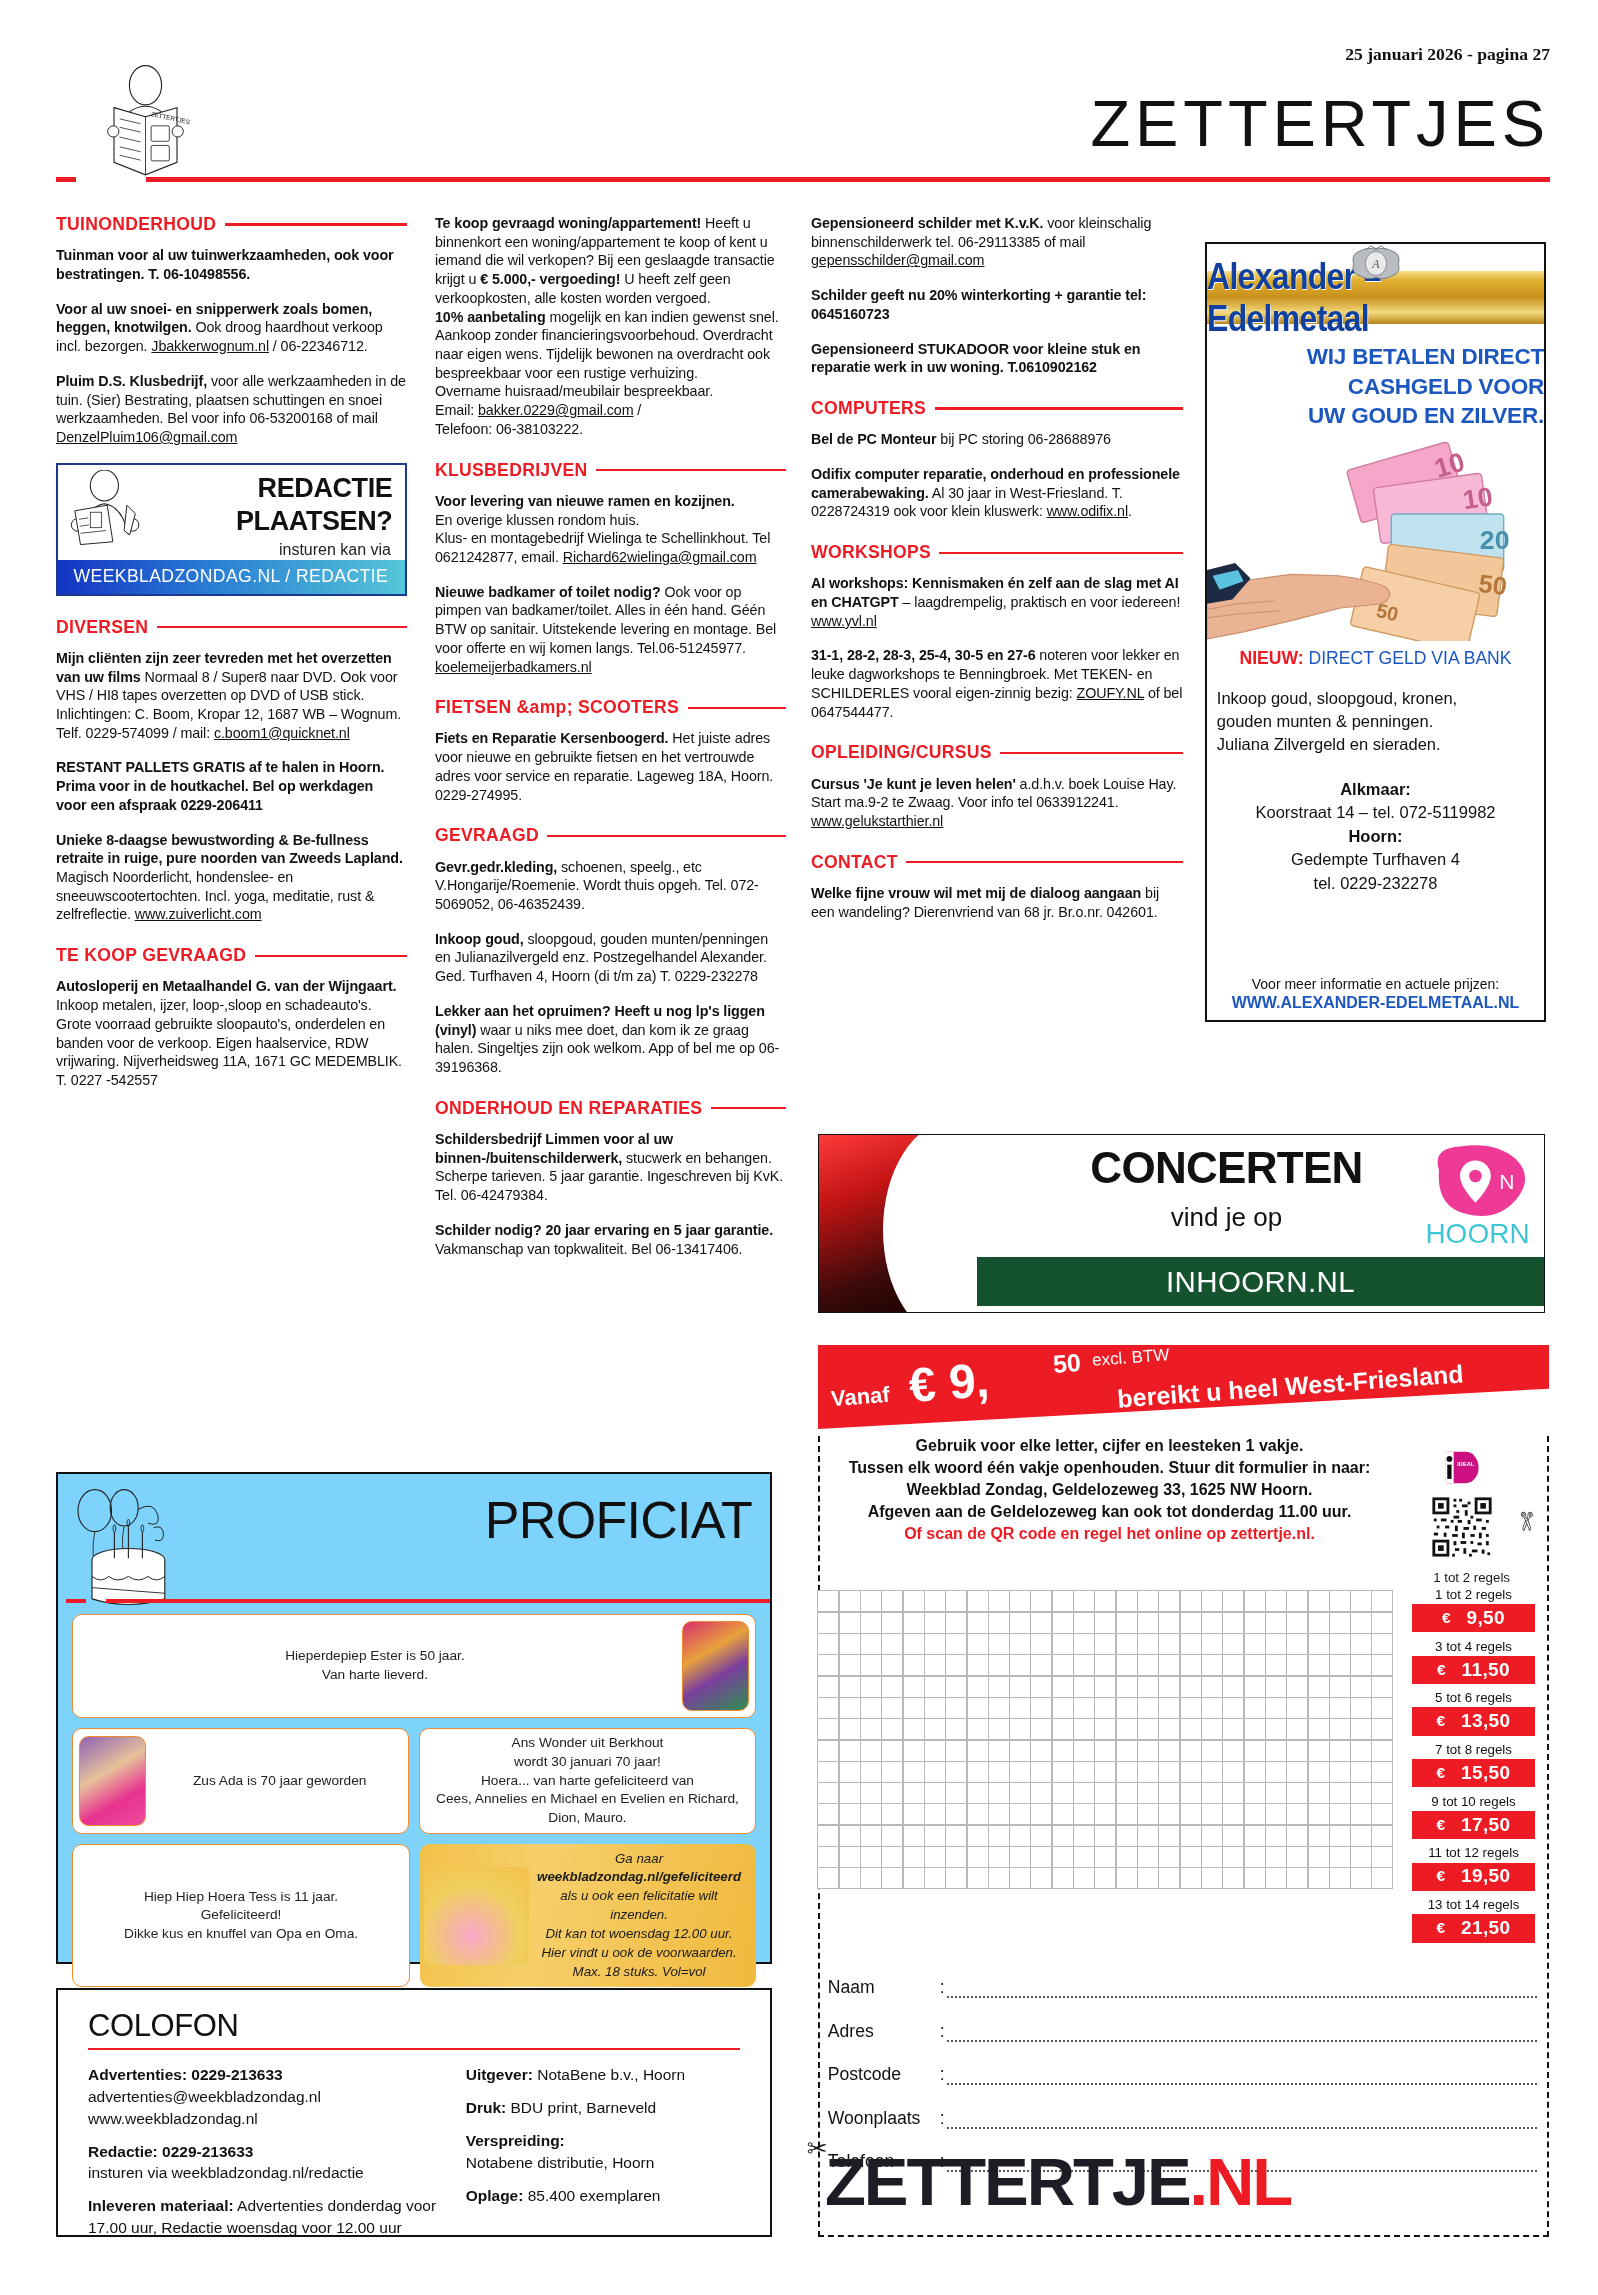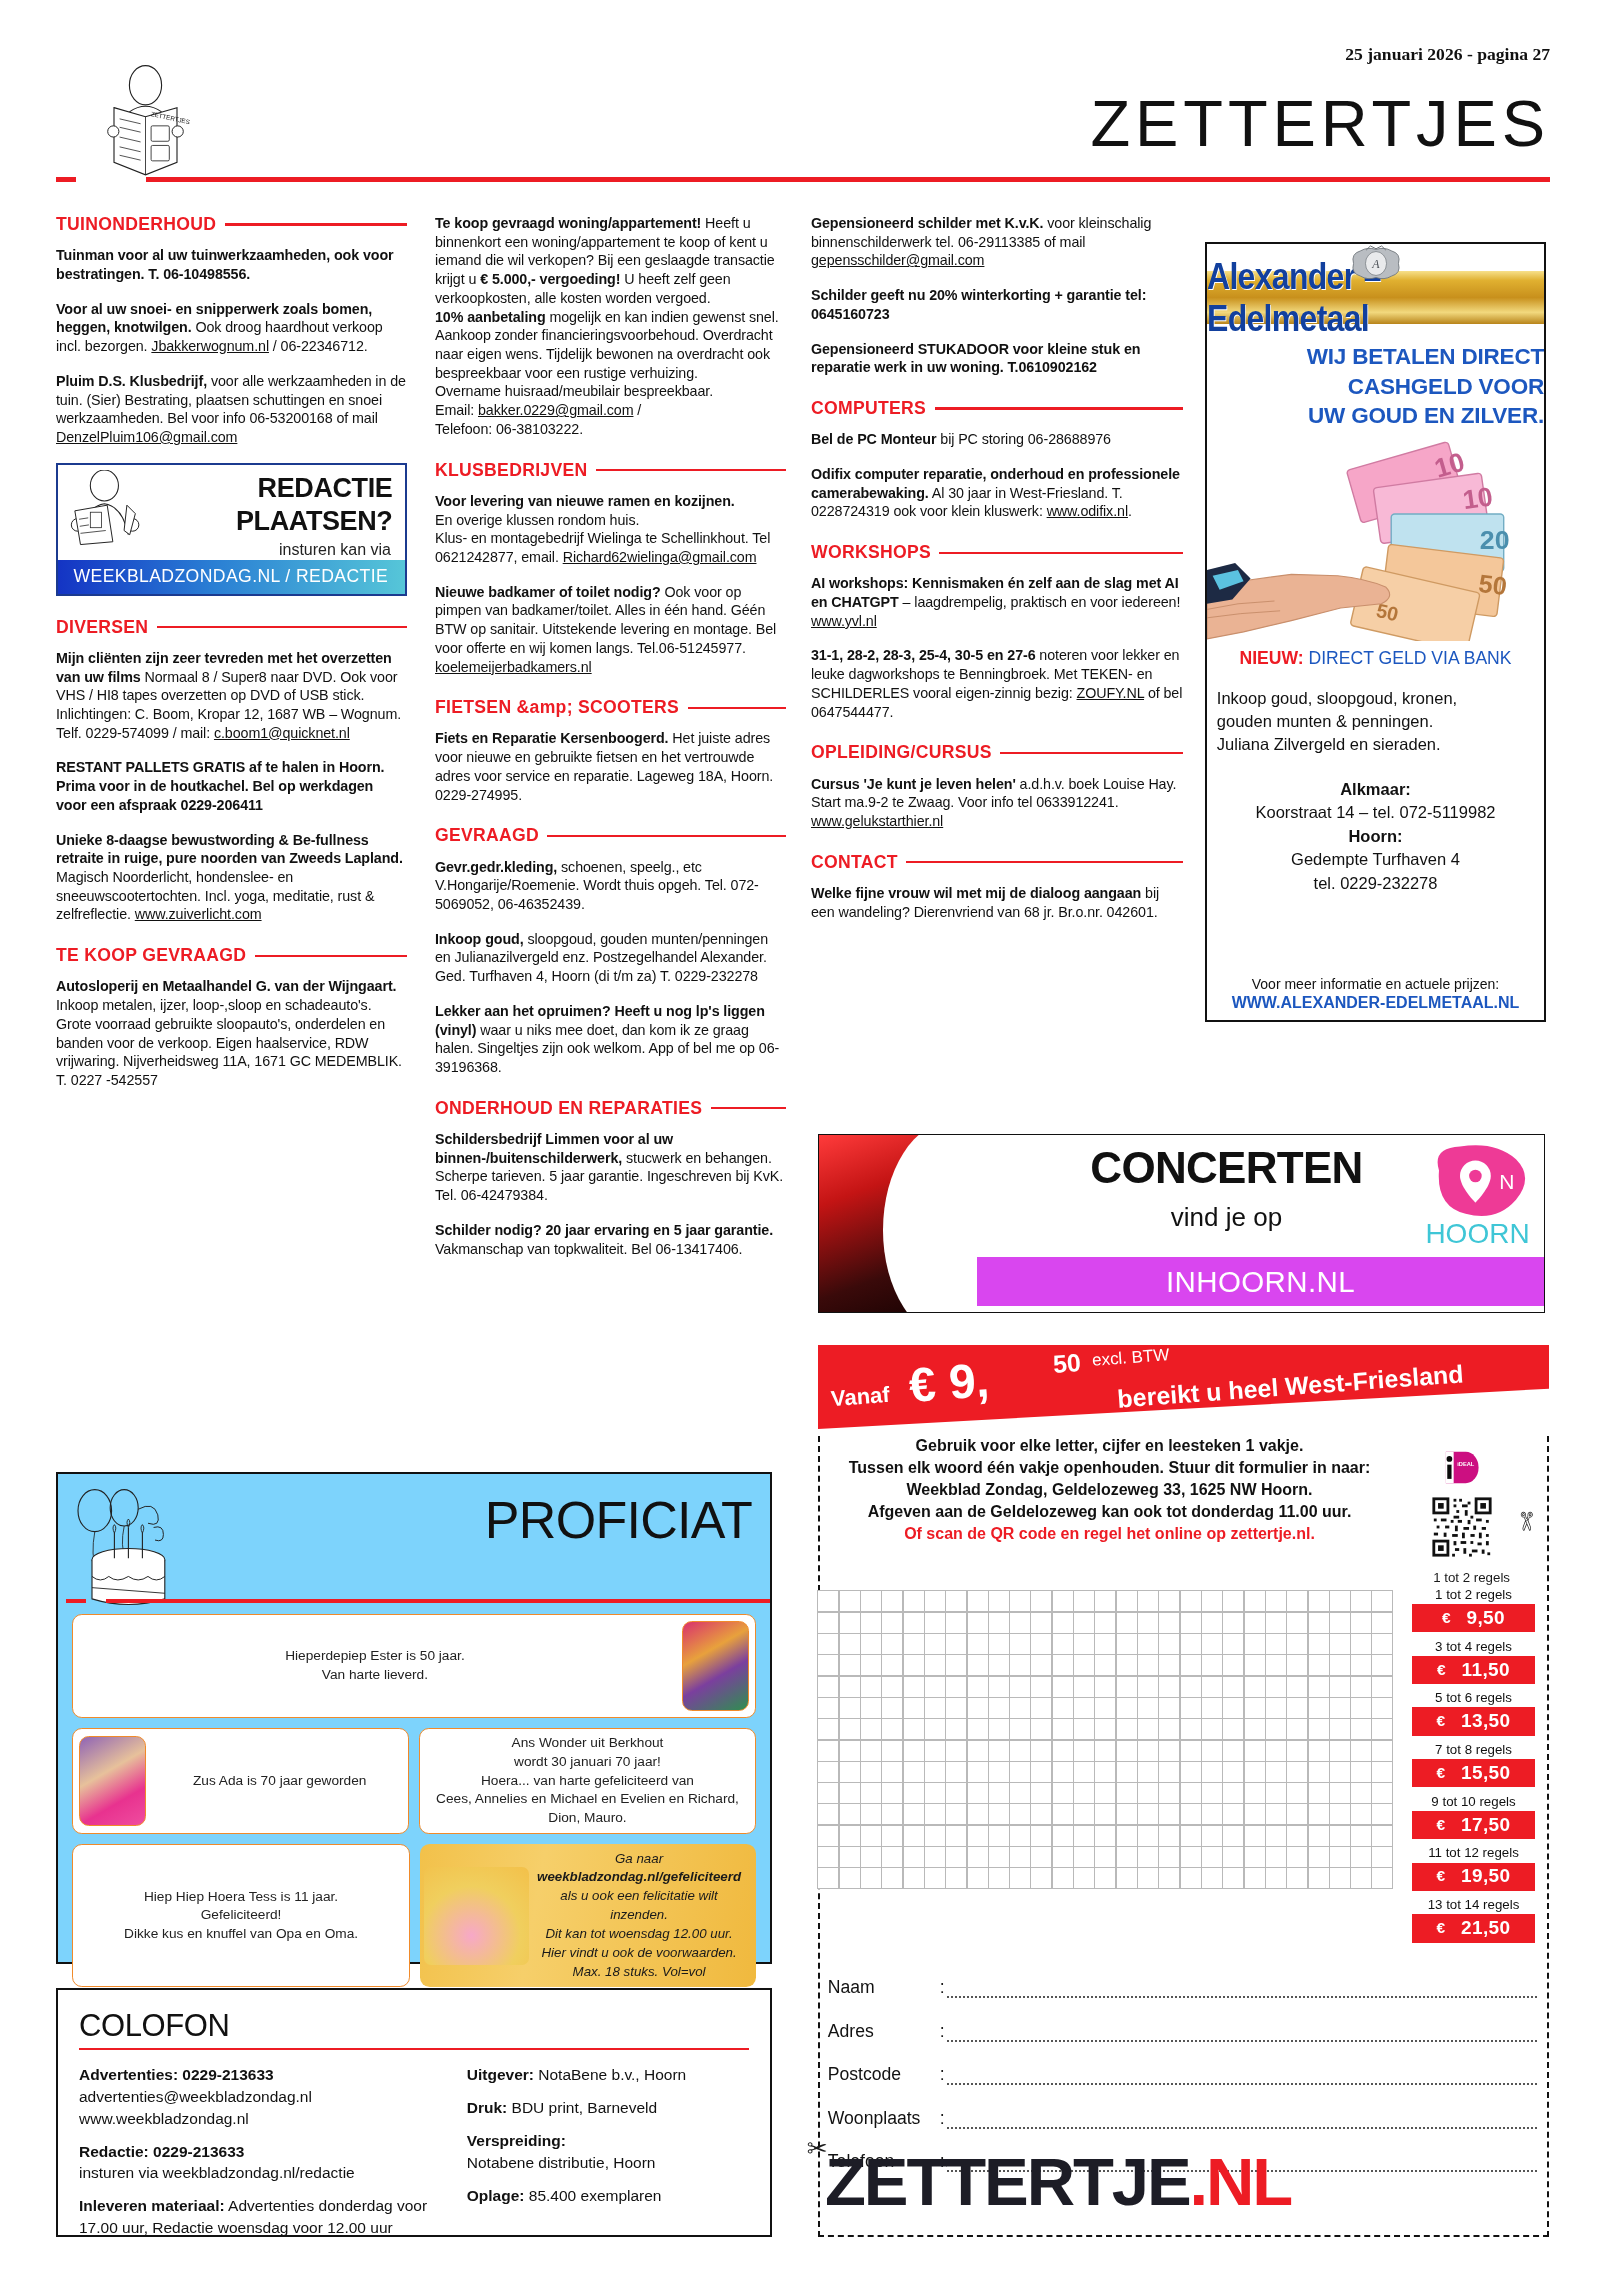--- a/index.html
+++ b/index.html
@@ -157,21 +157,21 @@
   .concert-title {
     position:absolute; left:197px; top:8.4px; width:421px; text-align:center;
     font-size:44px; font-weight:bold; letter-spacing:-0.7px; color:#111;
   }
   .concert-sub {
     position:absolute; left:197px; top:67px; width:421px; text-align:center;
     font-size:26px; color:#111;
   }
   .concert-pink {
     position:absolute; left:158px; right:0; bottom:5.6px; height:49px;
-    background:#d946ef; display:flex; align-items:center; justify-content:center;
+    background:#14532d; display:flex; align-items:center; justify-content:center;
   }
   .concert-pink span { color:#fff; font-size:29.5px; letter-spacing:0.4px; }
   .inhoorn-logo { position:absolute; right:7px; top:5.6px; width:119px; height:112px; }
 
   
   .formblock {
     position:absolute; left:818px; top:1345px; width:731px; height:892px;
   }
   .price-ribbon {
     position:absolute; left:0; top:0; width:731px; height:84px;
@@ -277,21 +277,21 @@
   .pf-promo-txt {
     flex:1; text-align:center; font-size:13.3px; line-height:1.42; color:#1a1a1a;
     padding:5.6px 9.8px 5.6px 2.8px;
     font-style:italic;
   }
   .pf-promo-txt b { font-weight:bold; }
 
   
   .colofon {
     position:absolute; left:56px; top:1988px; width:716px; height:249px;
-    border:2.1px solid #111; background:#fff; padding:18px 21px;
+    border:2.1px solid #111; background:#fff; padding:18px 30px;
   }
   .cf-title { font-size:31px; color:#111; letter-spacing:-0.4px; }
   .cf-rule { height:2.1px; background:#ed1c24; margin:4.2px 0 14px 0; }
   .cf-cols { display:flex; }
   .cf-left { width:56%; }
   .cf-right { width:44%; padding-left:12.6px; }
   .cf-block { font-size:15.5px; line-height:1.4; margin-bottom:11.2px; color:#111; }
   .cf-block b { font-weight:bold; }
 
   svg { display:block; }

